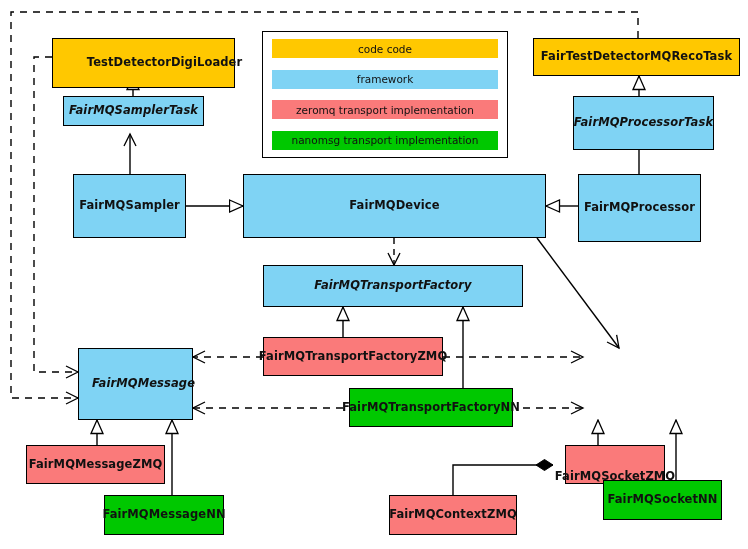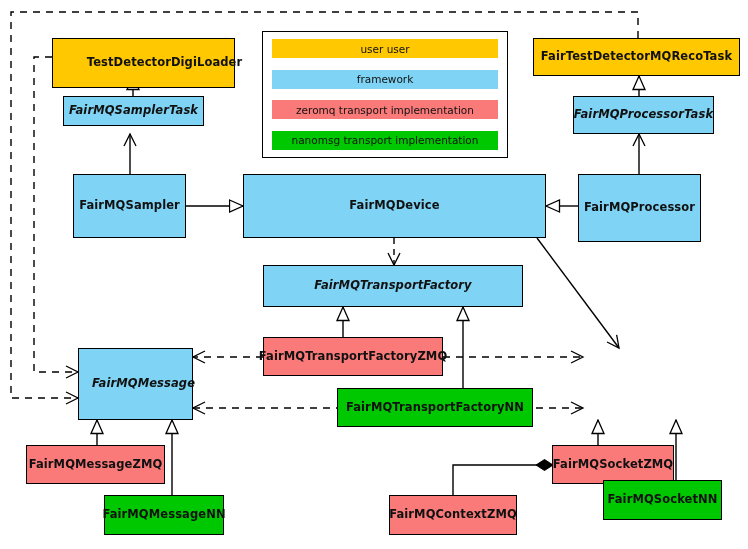--- a/index.html
+++ b/index.html
@@ -100,21 +100,21 @@
       <path d="M598,445 L598,420" marker-end="url(#hollowTri)"></path>
 
       <path d="M676,495 L676,420" marker-end="url(#hollowTri)"></path>
 
       <path d="M453,495 L453,465 L553,465" marker-end="url(#diamondFill)"></path>
     </g>
   </svg>
 
   <div id="legend">
     <div class="legend-row user" style="background: rgb(255, 200, 0);">
-      <span>user user</span>
+      <span>code code</span>
     </div>
     <div class="legend-row fw" style="background: rgb(127, 211, 244);">
       <span>framework</span>
     </div>
     <div class="legend-row zmq" style="background: rgb(250, 122, 122);">
       <span>zeromq transport implementation</span>
     </div>
     <div class="legend-row nn" style="background: rgb(0, 200, 0);">
       <span>nanomsg transport implementation</span>
     </div>
@@ -122,51 +122,51 @@
 
   <div class="node user" style="left: 52px; top: 38px; width: 183px; height: 50px; padding-left: 42px;">
       <span>TestDetectorDigiLoader</span>
     </div>
   <div class="node user" style="left: 533px; top: 38px; width: 207px; height: 38px;">
       <span>FairTestDetectorMQRecoTask</span>
     </div>
   <div class="node fw abstract" style="left: 63px; top: 96px; width: 141px; height: 30px;">
       <span>FairMQSamplerTask</span>
     </div>
-  <div class="node fw abstract" style="left: 573px; top: 96px; width: 141px; height: 38px; font-style: italic;">
+  <div class="node fw abstract" style="left: 573px; top: 96px; width: 141px; height: 54px; font-style: italic;">
       <span>FairMQProcessorTask</span>
     </div>
   <div class="node fw" style="left: 73px; top: 174px; width: 113px; height: 64px;">
       <span>FairMQSampler</span>
     </div>
   <div class="node fw" style="left: 243px; top: 174px; width: 303px; height: 64px;">
       <span>FairMQDevice</span>
     </div>
   <div class="node fw" style="left: 578px; top: 174px; width: 123px; height: 68px;">
       <span>FairMQProcessor</span>
     </div>
   <div class="node fw abstract" style="left: 263px; top: 265px; width: 260px; height: 42px;">
       <span>FairMQTransportFactory</span>
     </div>
   <div class="node zmq" style="left: 263px; top: 337px; width: 180px; height: 39px;">
       <span>FairMQTransportFactoryZMQ</span>
     </div>
-  <div class="node nn" style="left: 337px; top: 388px; width: 196px; height: 39px; text-align: center;">
+  <div class="node nn" style="left: 349px; top: 388px; width: 164px; height: 39px; text-align: center;">
       <span>FairMQTransportFactoryNN</span>
     </div>
   <div class="node fw abstract" style="left: 78px; top: 348px; width: 115px; height: 72px; padding-left: 16px;">
       <span>FairMQMessage</span>
     </div>
   <div class="node zmq" style="left: 26px; top: 445px; width: 139px; height: 39px;">
       <span>FairMQMessageZMQ</span>
     </div>
   <div class="node nn" style="left: 104px; top: 495px; width: 120px; height: 40px;">
       <span>FairMQMessageNN</span>
     </div>
-  <div class="node zmq" style="left: 552px; top: 445px; width: 122px; height: 39px;">
+  <div class="node zmq" style="left: 565px; top: 445px; width: 100px; height: 39px; align-items: flex-end;">
       <span>FairMQSocketZMQ</span>
     </div>
   <div class="node nn" style="left: 603px; top: 480px; width: 119px; height: 40px;">
       <span>FairMQSocketNN</span>
     </div>
   <div class="node zmq" style="left: 389px; top: 495px; width: 128px; height: 40px;">
       <span>FairMQContextZMQ</span>
     </div>
 
 </div>

